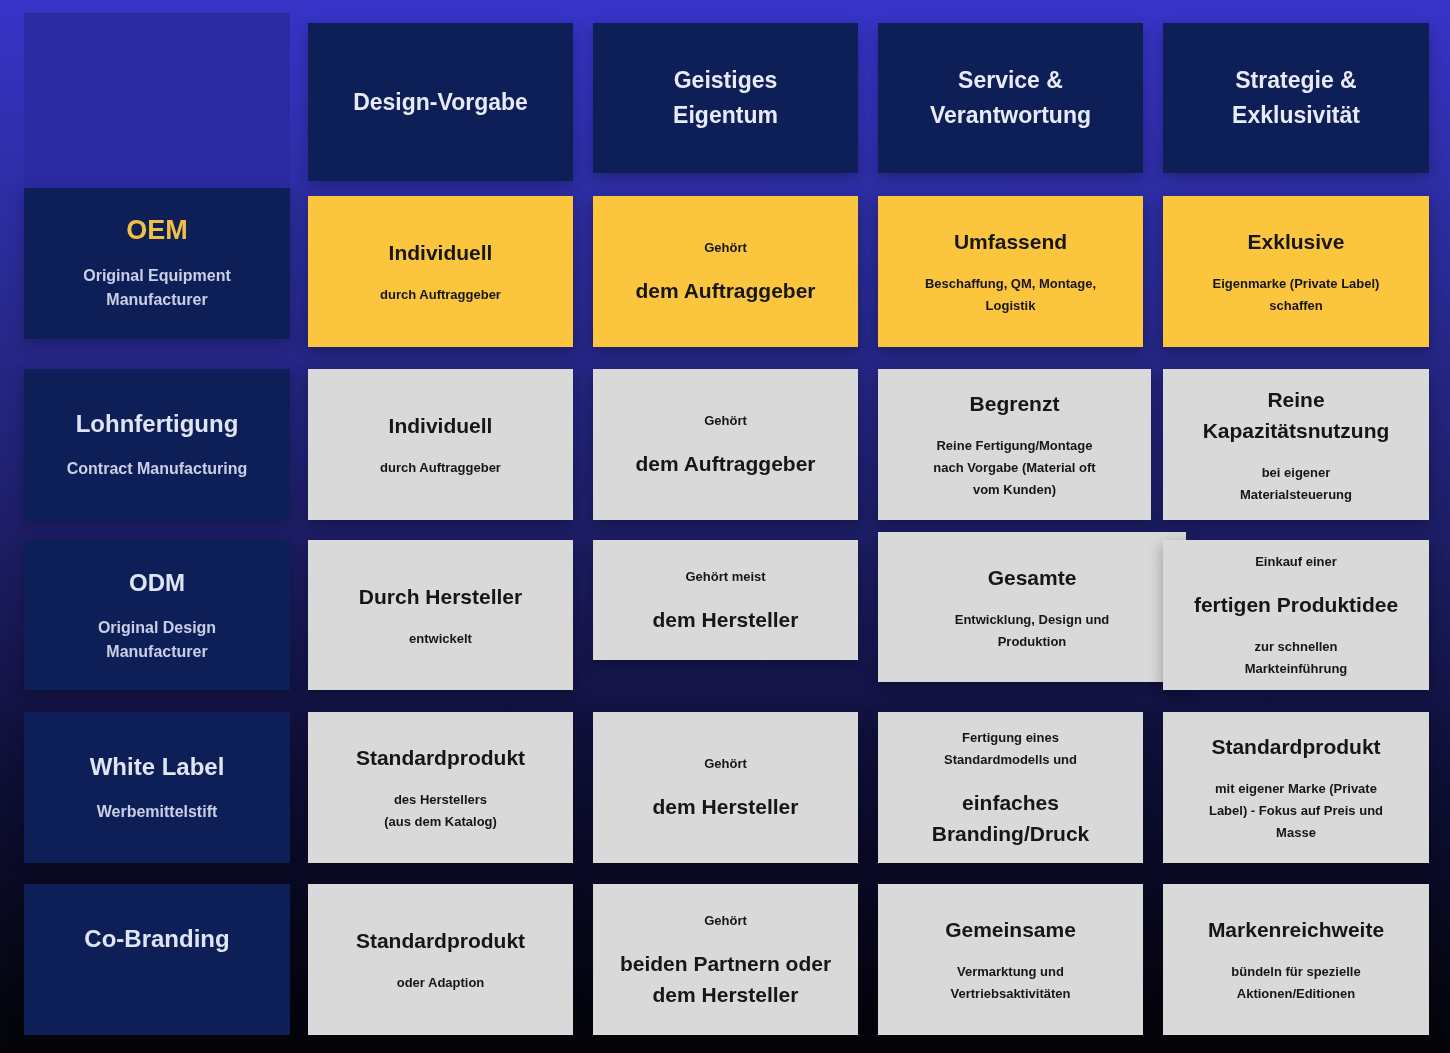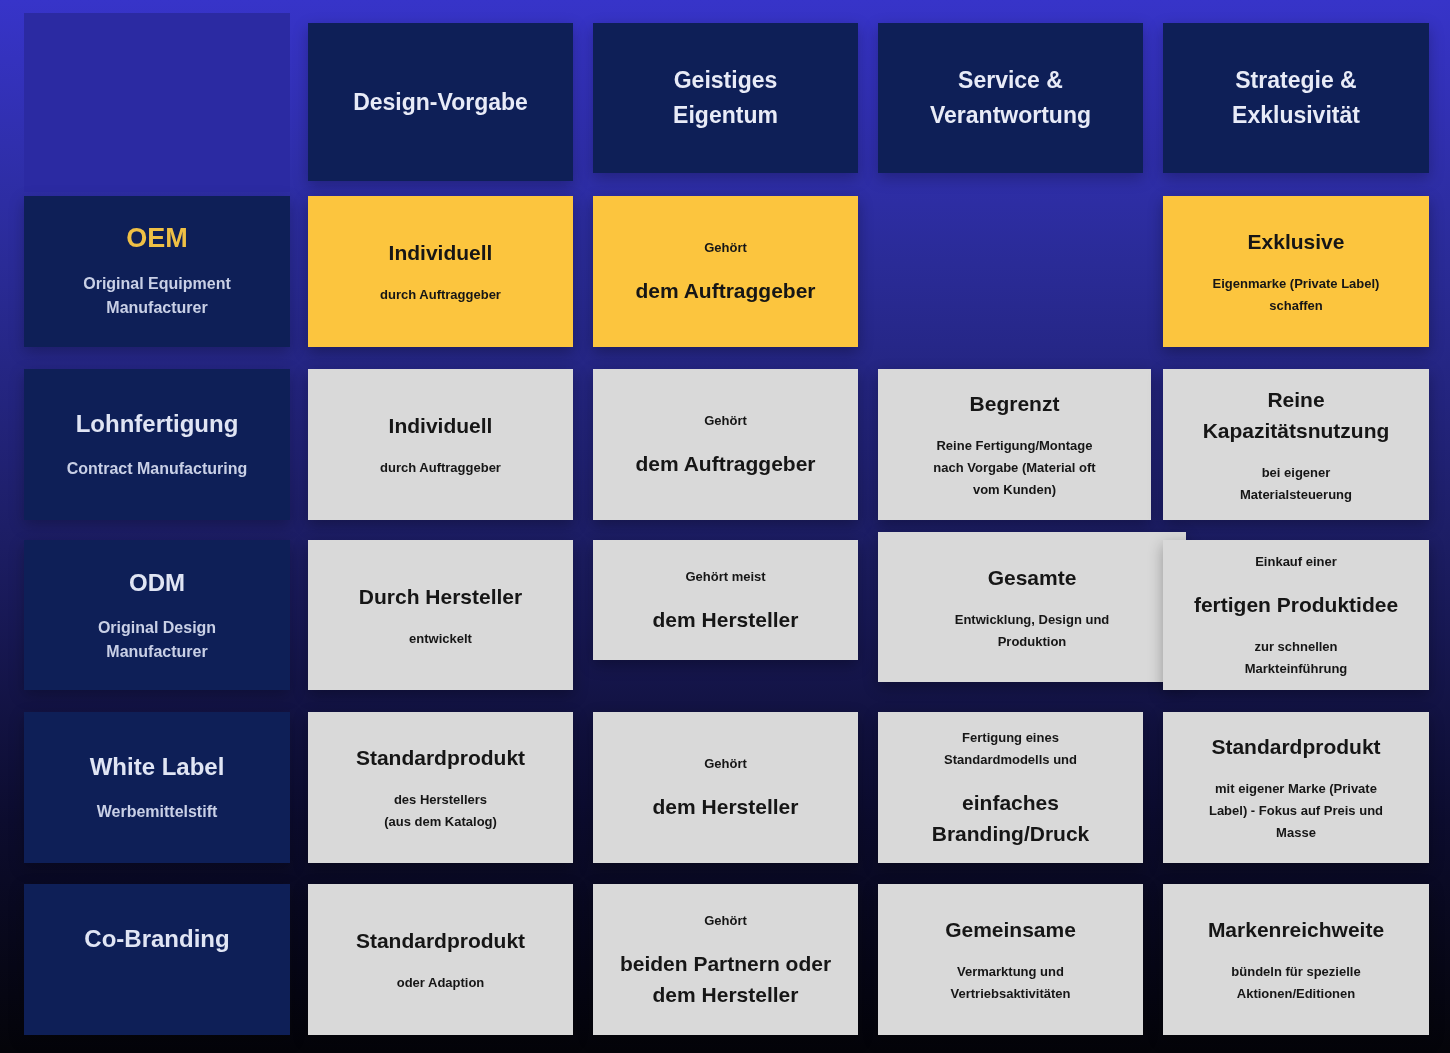--- a/index.html
+++ b/index.html
@@ -51,32 +51,37 @@
       <div class="hline">Eigentum</div>
     </div>
     <div class="cell colhead" style="left: 878px; width: 265px; top: 23px; height: 150px;">
       <div class="hline">Service &amp;</div>
       <div class="hline">Verantwortung</div>
     </div>
     <div class="cell colhead" style="left: 1163px; width: 266px; top: 23px; height: 150px;">
       <div class="hline">Strategie &amp;</div>
       <div class="hline">Exklusivität</div>
     </div>
-    <div class="cell rowhead" style="left: 24px; width: 266px; top: 196px; height: 151px;">
+    <div class="cell rowhead" style="left: 24px; width: 266px; top: 188px; height: 151px;">
       <div class="rtitle ylw">OEM</div>
       <div class="rsub">Original Equipment
 Manufacturer</div>
     </div>
     <div class="cell data hl" style="left: 308px; width: 265px; top: 196px; height: 151px;">
       <div class="blk lg">Individuell</div>
       <div class="blk sm">durch Auftraggeber</div>
     </div>
     <div class="cell data hl" style="left: 593px; width: 265px; top: 196px; height: 151px;">
       <div class="blk sm">Gehört</div>
       <div class="blk lg">dem Auftraggeber</div>
+    </div>
+    <div class="cell data hl" style="left: 878px; width: 265px; top: 196px; height: 151px;">
+      <div class="blk lg">Umfassend</div>
+      <div class="blk sm">Beschaffung, QM, Montage,
+Logistik</div>
     </div>
     <div class="cell data hl" style="left: 1163px; width: 266px; top: 196px; height: 151px; justify-content: center;">
       <div class="blk lg">Exklusive</div>
       <div class="blk sm">Eigenmarke (Private Label)
 schaffen</div>
     </div>
     <div class="cell rowhead" style="left: 24px; width: 266px; top: 369px; height: 151px;">
       <div class="rtitle">Lohnfertigung</div>
       <div class="rsub">Contract Manufacturing</div>
     </div>

